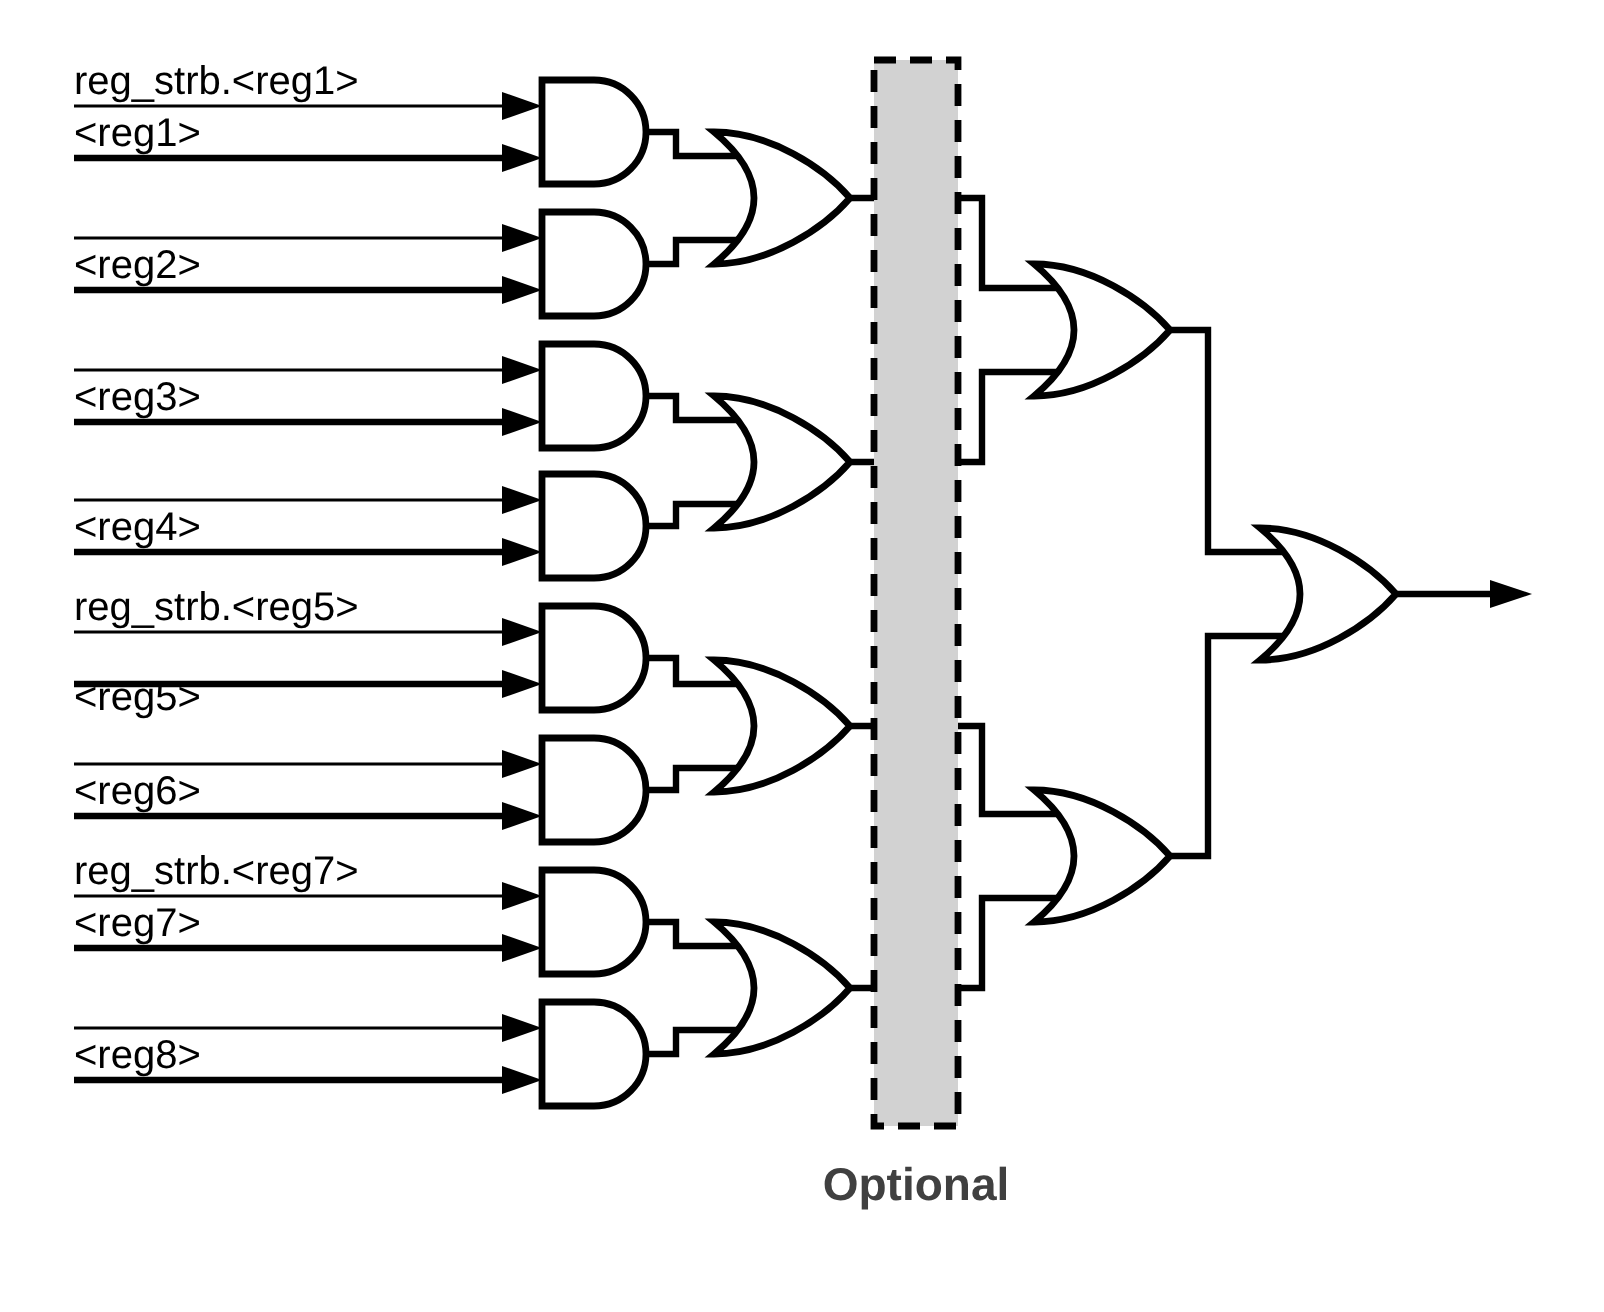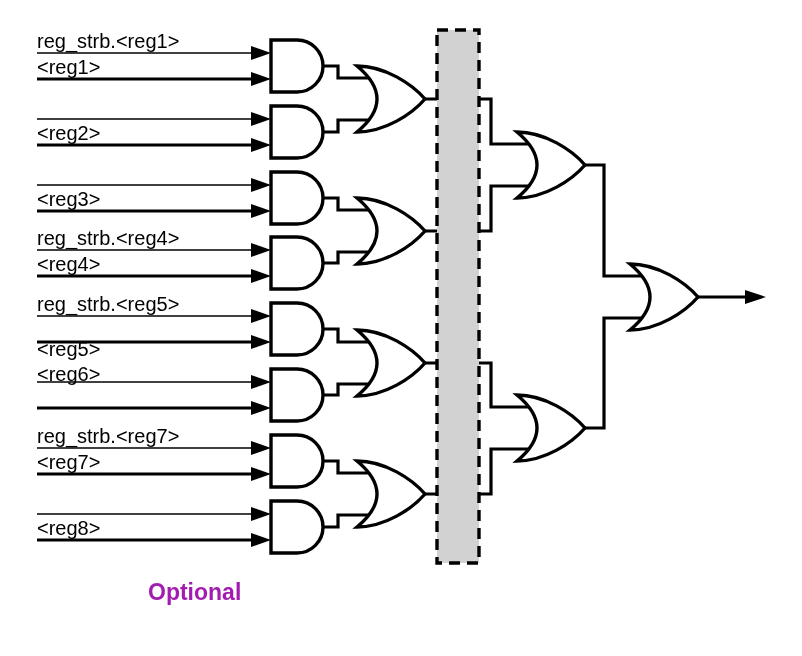--- a/index.html
+++ b/index.html
@@ -25,25 +25,25 @@
     line-height: 22px;
     font-size: 20px;
     color: #000000;
     white-space: pre;
   }
   .caption {
     position: absolute;
     left: 148px;
     top: 577px;
     width: 620px;
-    text-align: left;
+    text-align: center;
     font-weight: bold;
     font-size: 23px;
     line-height: 30px;
-    color: #a21caf;
+    color: #404040;
   }
 </style>
 </head>
 <body>
 
 <div id="canvas">
 
   <svg id="circuit-svg" width="802" height="656" viewBox="0 0 802 656">
     <defs>
       <path id="and-shape" d="M 0,-26 H 26 A 26,26 0 0 1 26,26 H 0 Z"></path>
@@ -139,25 +139,24 @@
       <use href="#or-shape" class="gate" x="517" y="428"></use>
     </g>
 
     <use href="#or-shape" class="gate" x="630" y="297"></use>
   </svg>
 
   <div class="lbl" style="top:30px">reg_strb.&lt;reg1&gt;</div>
   <div class="lbl" style="top:56px">&lt;reg1&gt;</div>
   <div class="lbl" style="top:122px">&lt;reg2&gt;</div>
   <div class="lbl" style="top:188px">&lt;reg3&gt;</div>
-  <div class="lbl" style="top:227px">reg_strb.&lt;reg4&gt;</div>
   <div class="lbl" style="top:253px">&lt;reg4&gt;</div>
   <div class="lbl" style="top:293px">reg_strb.&lt;reg5&gt;</div>
   <div class="lbl" style="top:338px">&lt;reg5&gt;</div>
-  <div class="lbl" style="top:363px">&lt;reg6&gt;</div>
+  <div class="lbl" style="top:385px">&lt;reg6&gt;</div>
   <div class="lbl" style="top:425px">reg_strb.&lt;reg7&gt;</div>
   <div class="lbl" style="top:451px">&lt;reg7&gt;</div>
   <div class="lbl" style="top:517px">&lt;reg8&gt;</div>
 
   <div class="caption">
     <div>Optional</div>
   </div>
 
 </div>
 

